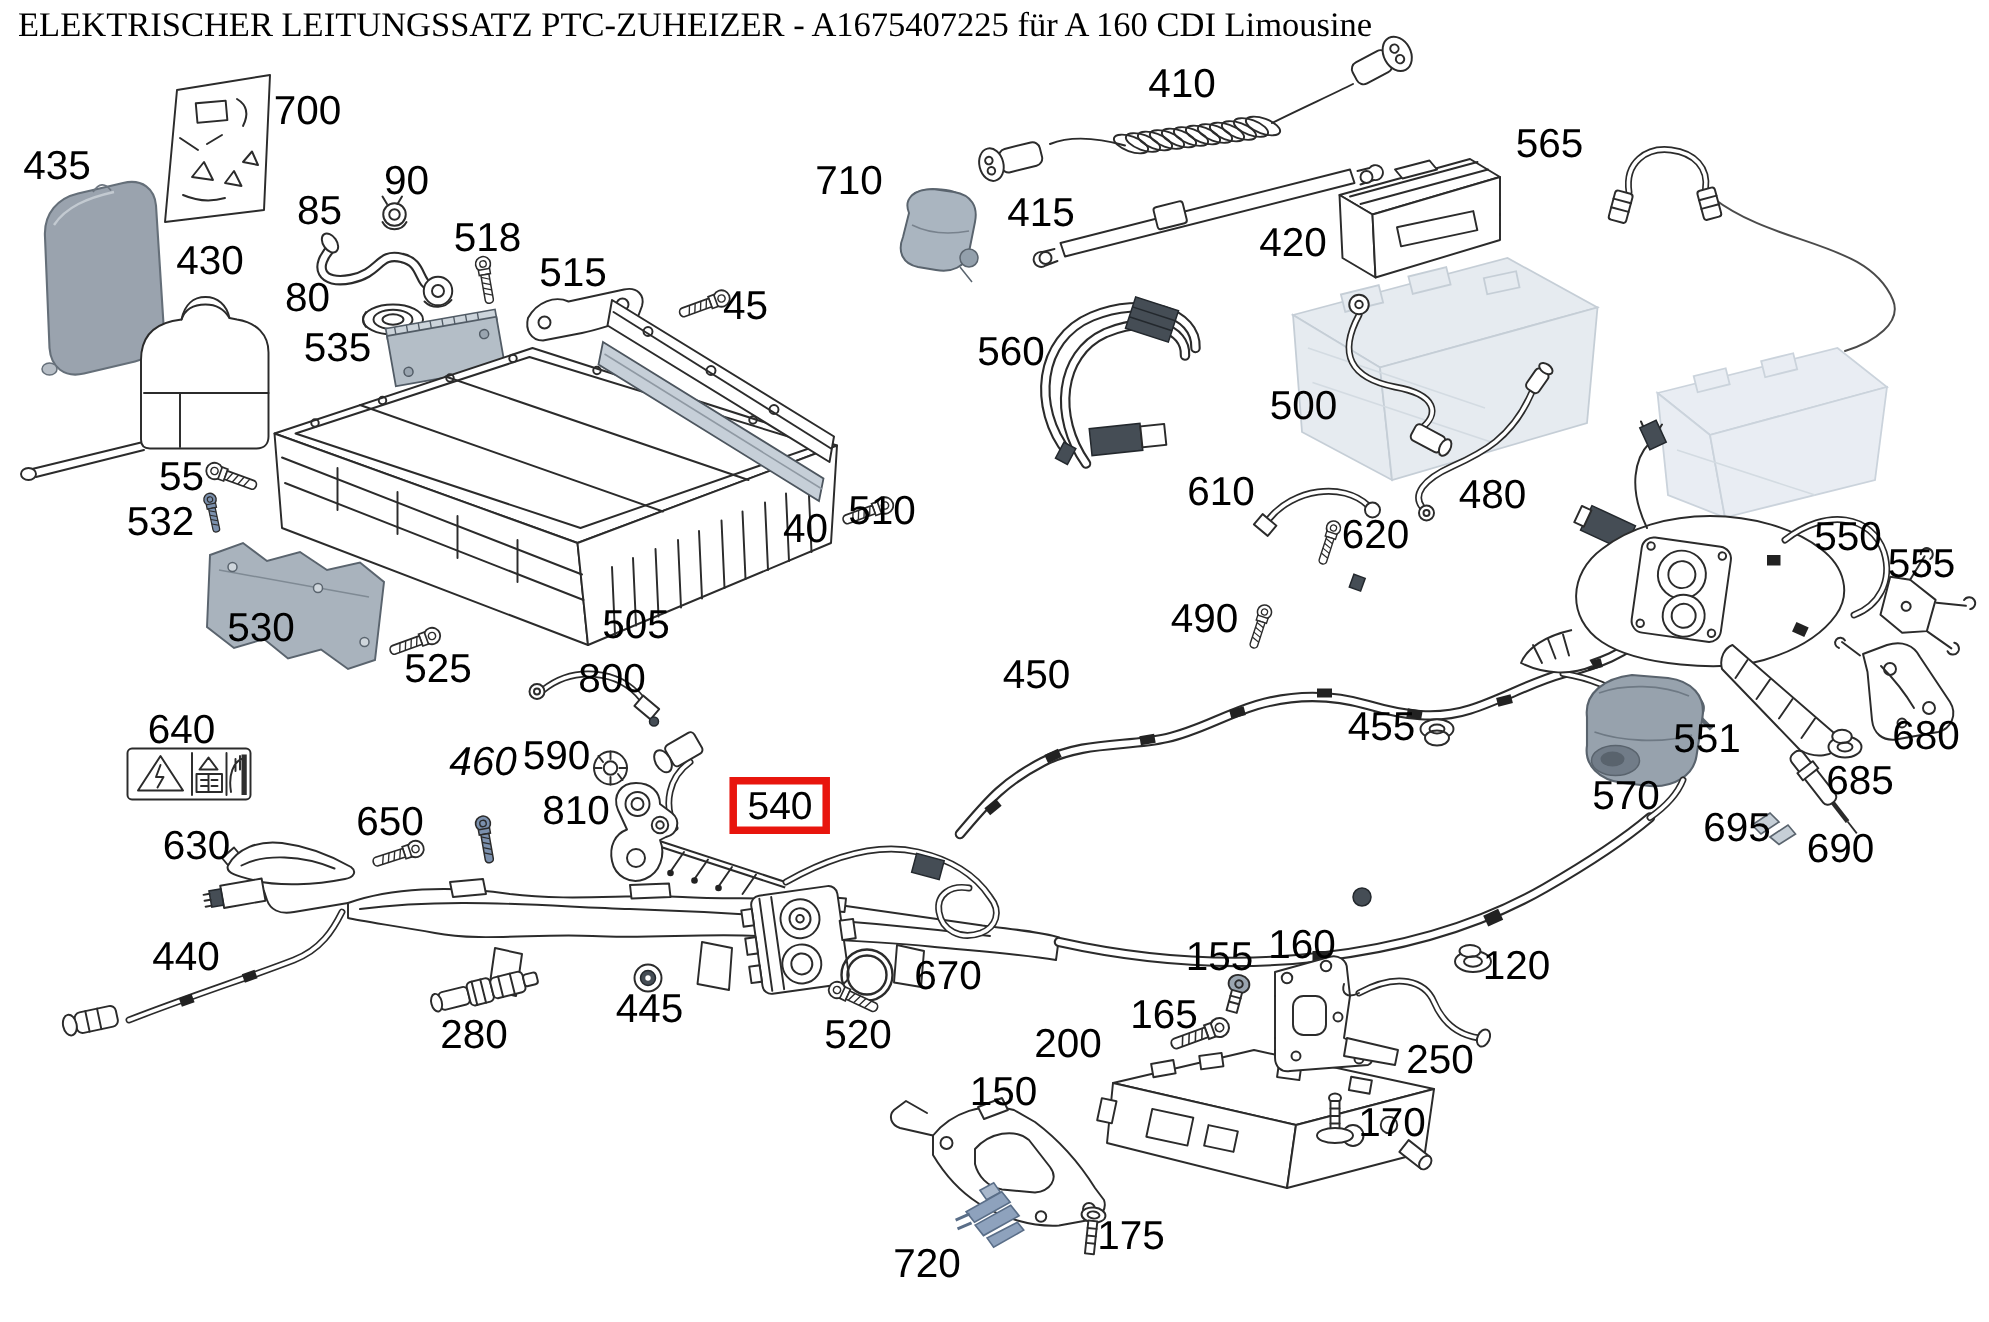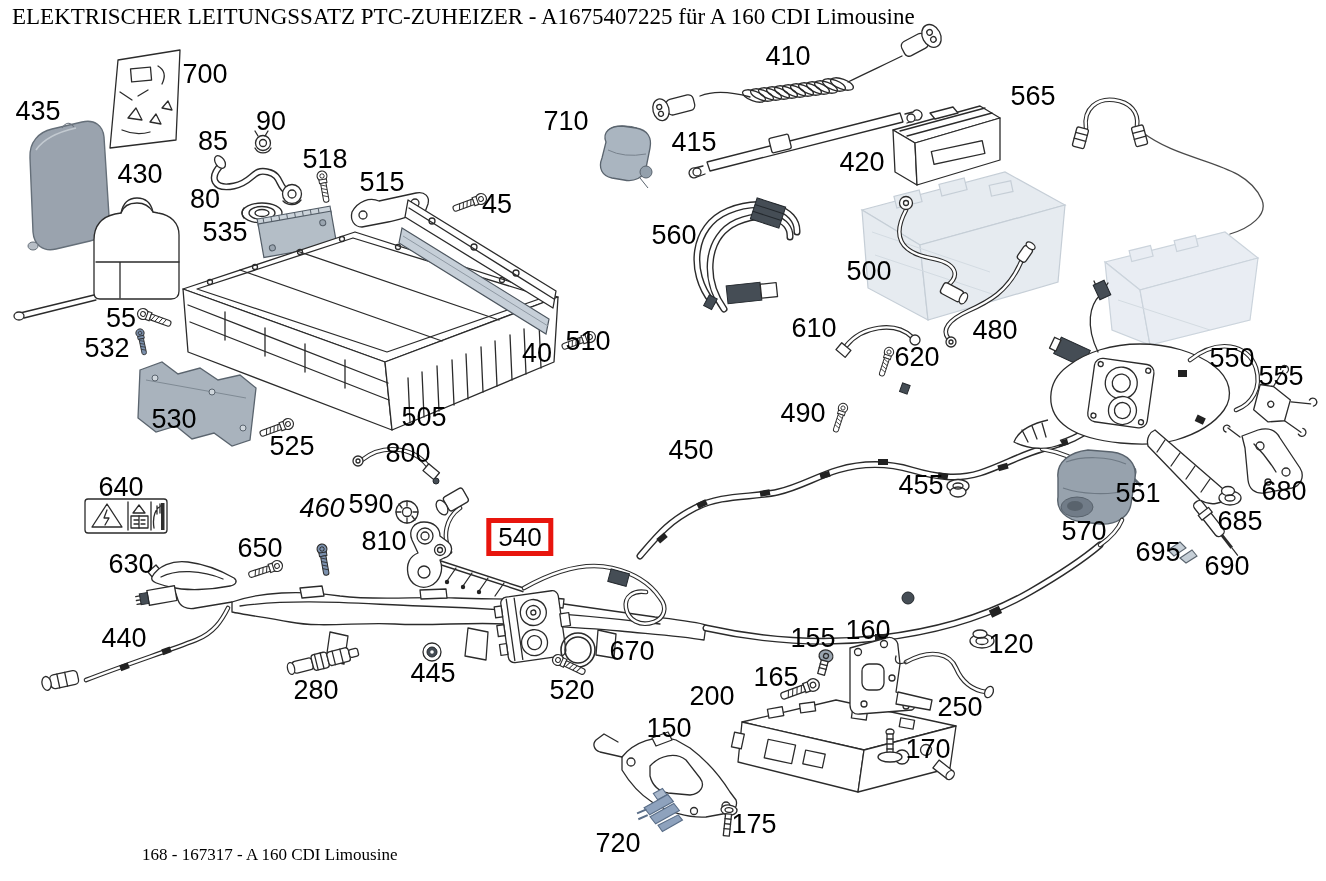--- a/index.html
+++ b/index.html
@@ -654,15 +654,14 @@
       <div class="callout" style="left: 868px; top: 630px;">160</div>
       <div class="callout" style="left: 776px; top: 677px;">165</div>
       <div class="callout" style="left: 712px; top: 696px;">200</div>
       <div class="callout" style="left: 657px; top: 728px; margin-left: 12px;">150</div>
       <div class="callout" style="left: 1011px; top: 644px;">120</div>
       <div class="callout" style="left: 960px; top: 707px;">250</div>
       <div class="callout" style="left: 928px; top: 749px;">170</div>
       <div class="callout" style="left: 618px; top: 820px; margin-top: 23px;">720</div>
       <div class="callout" style="left: 754px; top: 824px;">175</div>
     </div>
-<div class="footer">168 - 167317 - A 160 CDI Limousine</div>
 
 </div>
 
 </body></html>

